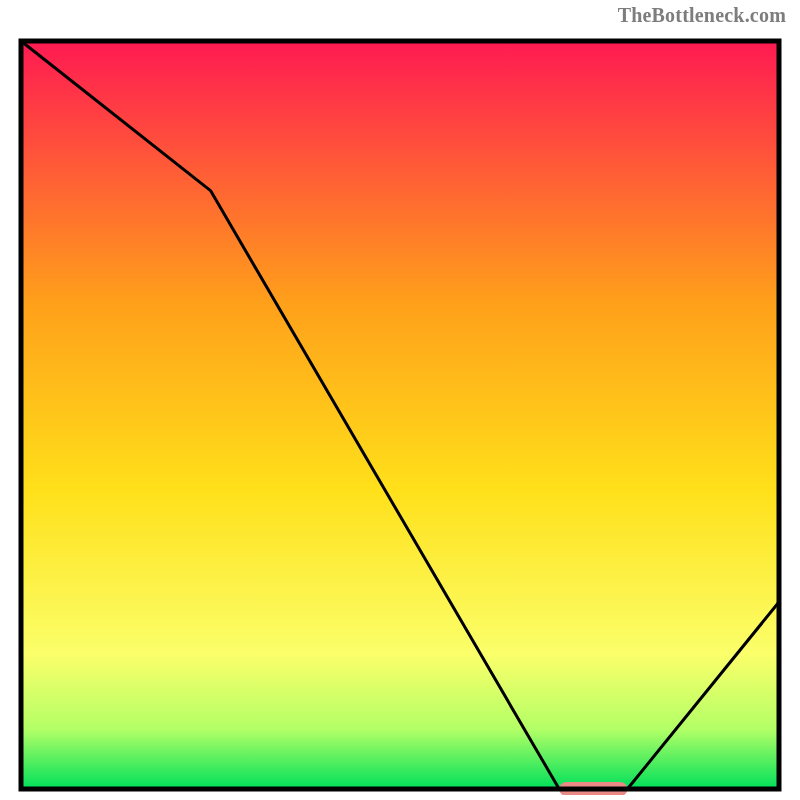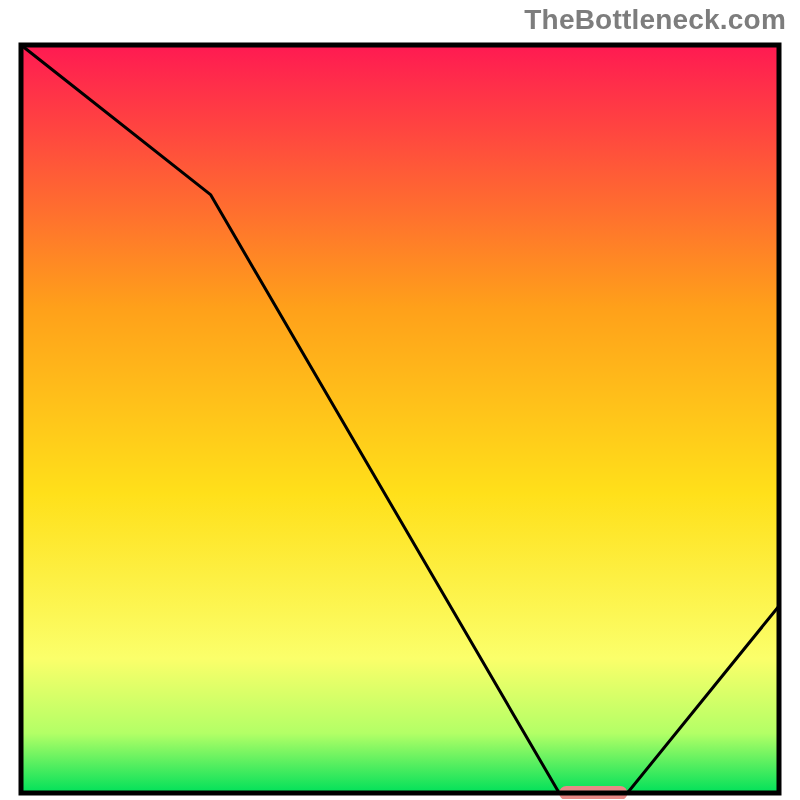--- a/index.html
+++ b/index.html
@@ -8,24 +8,24 @@
     width: 800px;
     height: 800px;
     background: #ffffff;
     font-family: Arial, Helvetica, sans-serif;
     display: flex;
     flex-direction: column;
   }
   .watermark {
     text-align: right;
     padding: 4px 14px 2px 0;
-    font-size: 28px;
+    font-size: 20px;
     font-weight: bold;
     color: #7d7d7d;
-    font-family: Liberation Sans, sans-serif;
+    font-family: Liberation Serif, serif;
     letter-spacing: 0.2px;
   }
   .plot-wrap {
     flex: 1;
     display: flex;
     justify-content: center;
     align-items: center;
   }
   svg {
     display: block;

